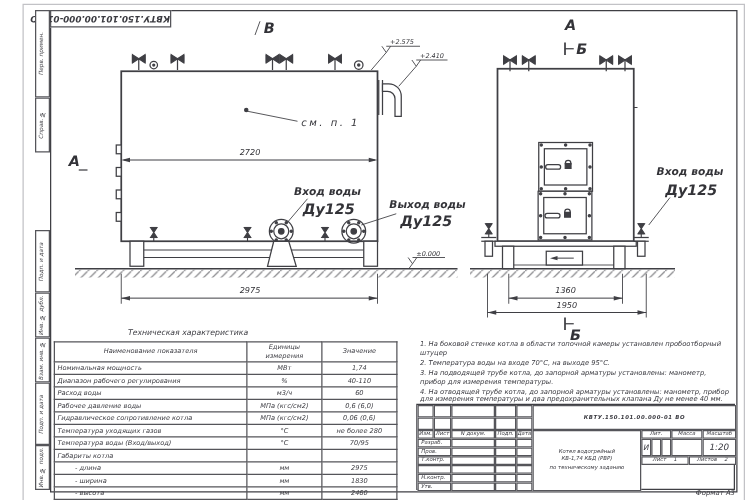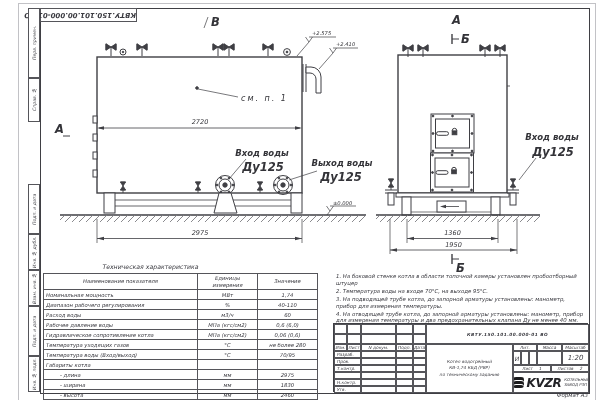--- a/index.html
+++ b/index.html
@@ -422,25 +422,16 @@
 
     <div class="cell" style="left:179px;top:41px;width:38px;height:7px;gap:6px;">
       <span>Лист</span>
         <span>1</span>
     </div>
     <div class="cell" style="left:217px;top:41px;width:38px;height:7px;gap:6px;">
       <span>Листов</span>
         <span>2</span>
     </div>
 
-    <div class="cell" style="left:179px;top:48px;width:76px;height:21px;">
-      <div class="logo-row">
-        <span class="logo-glyph"></span>
-        <span class="logo-kvzr">KVZR</span>
-        <span class="logo-sub">
-          <span>КОТЕЛЬНЫЙ</span><br><span>ЗАВОД РЭП</span>
-        </span>
-      </div>
-    </div>
   </div>
 
   <div class="format">Формат  А3</div>
 </div>
 
 </body></html>

